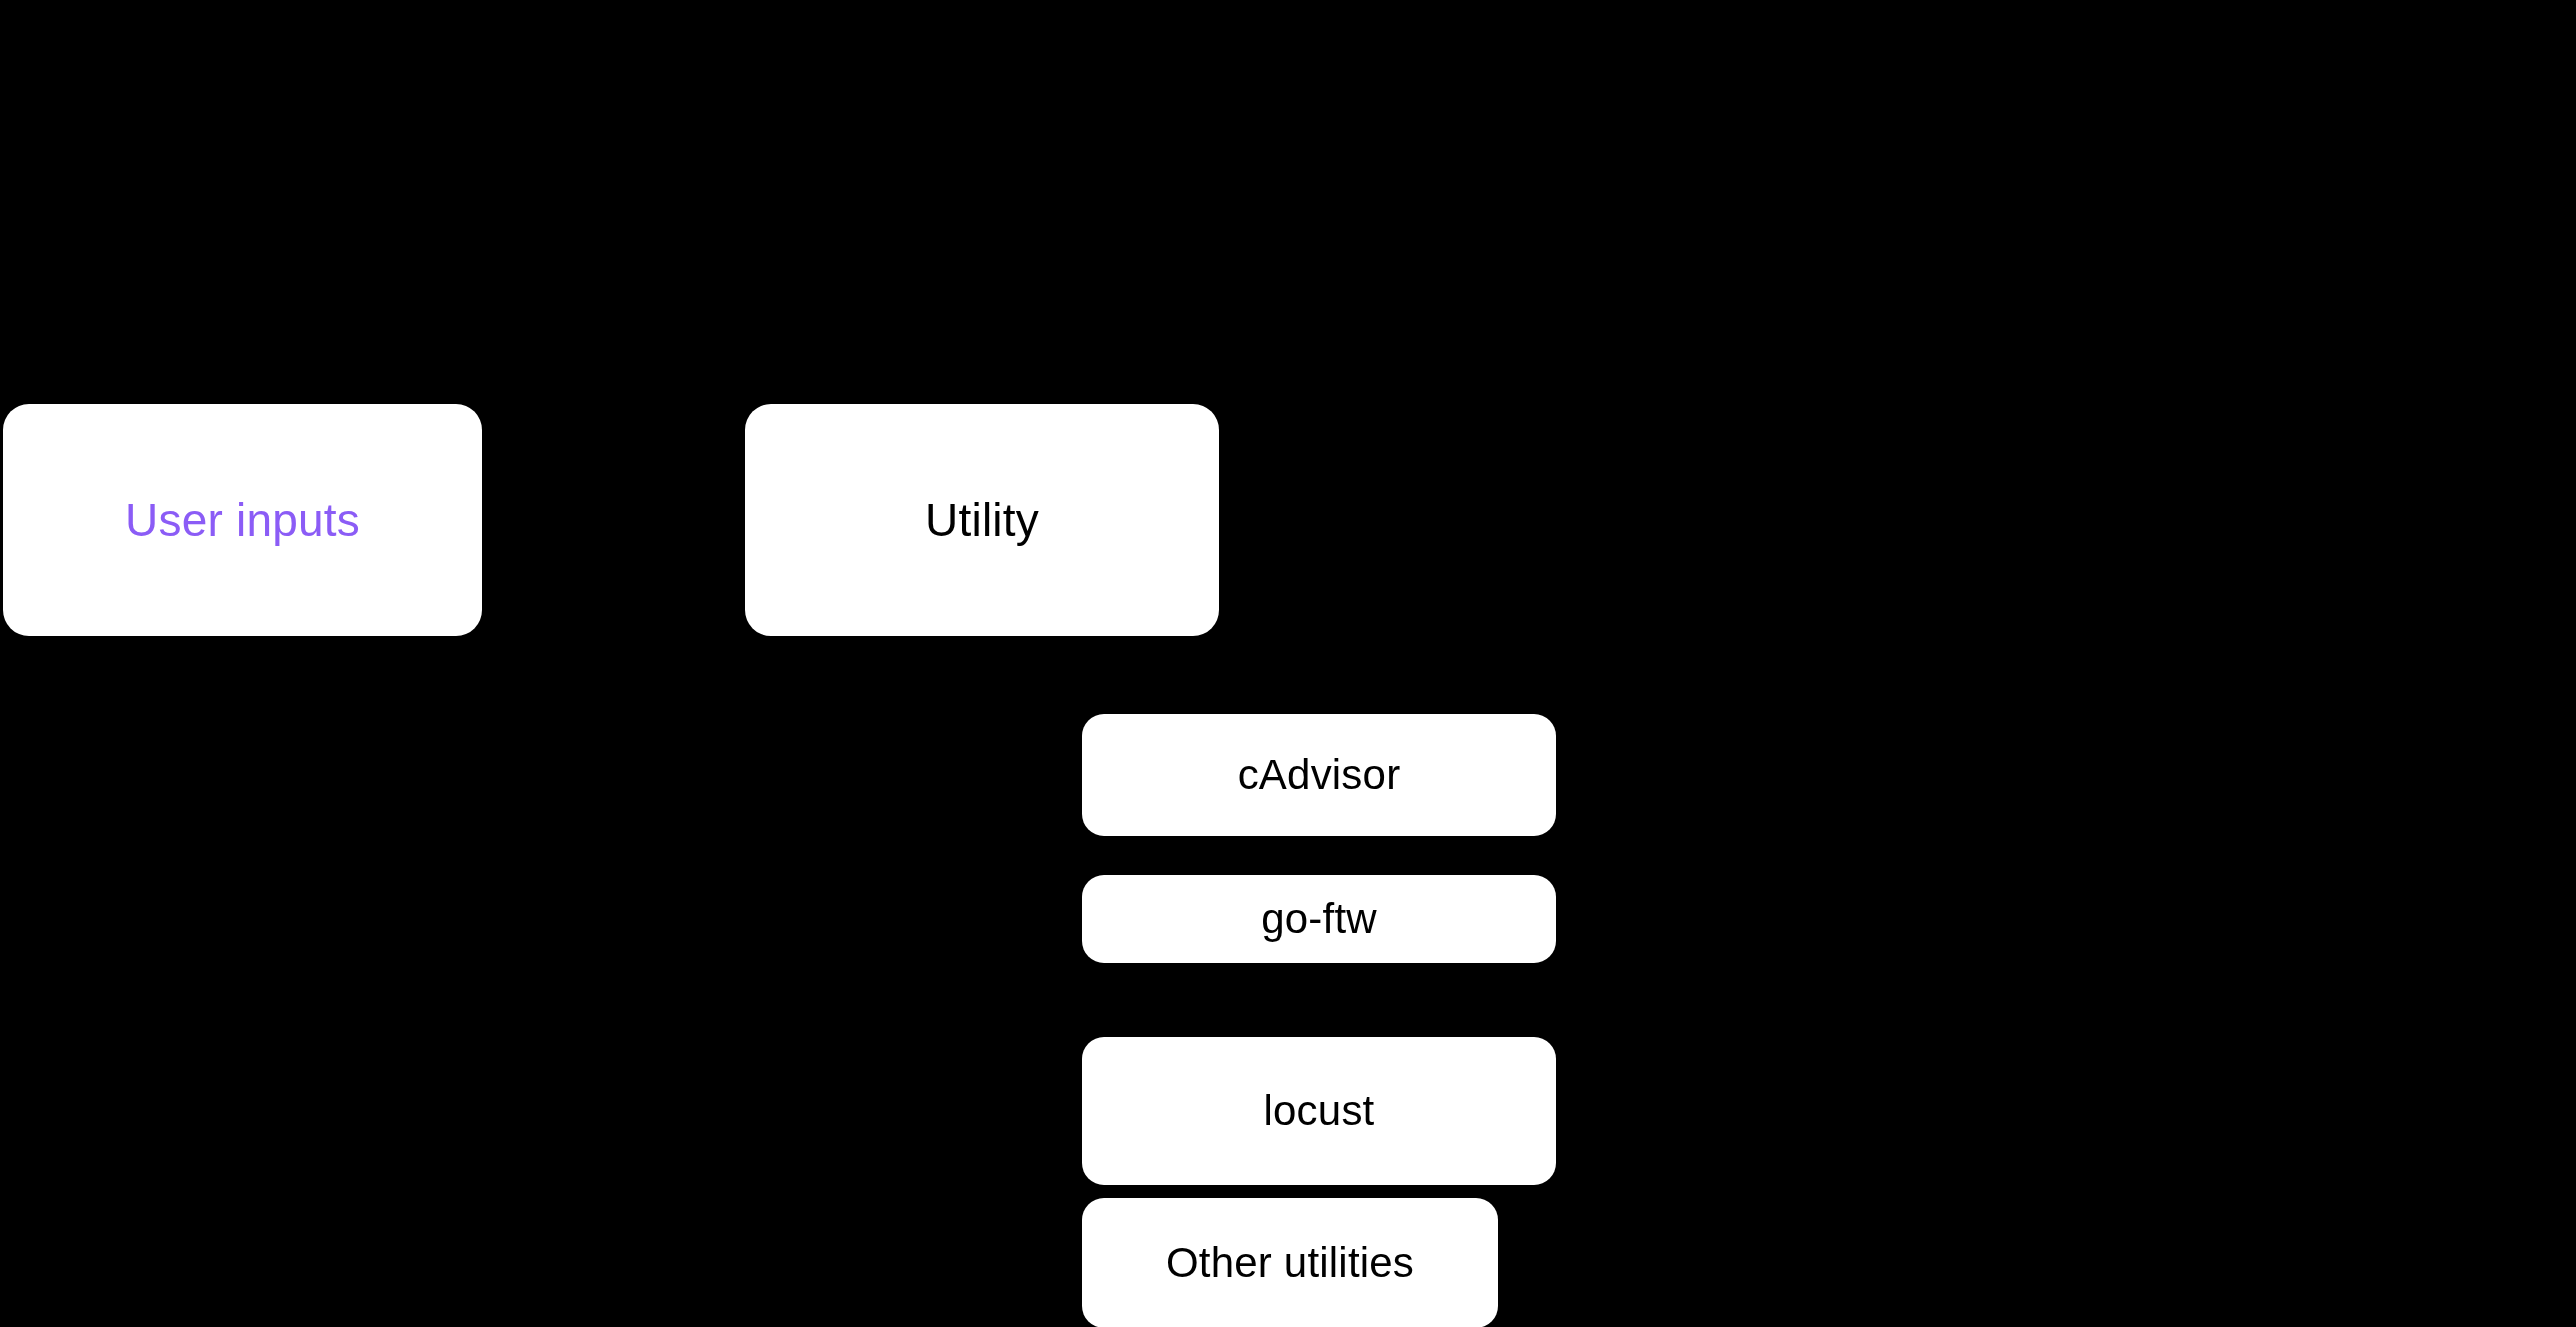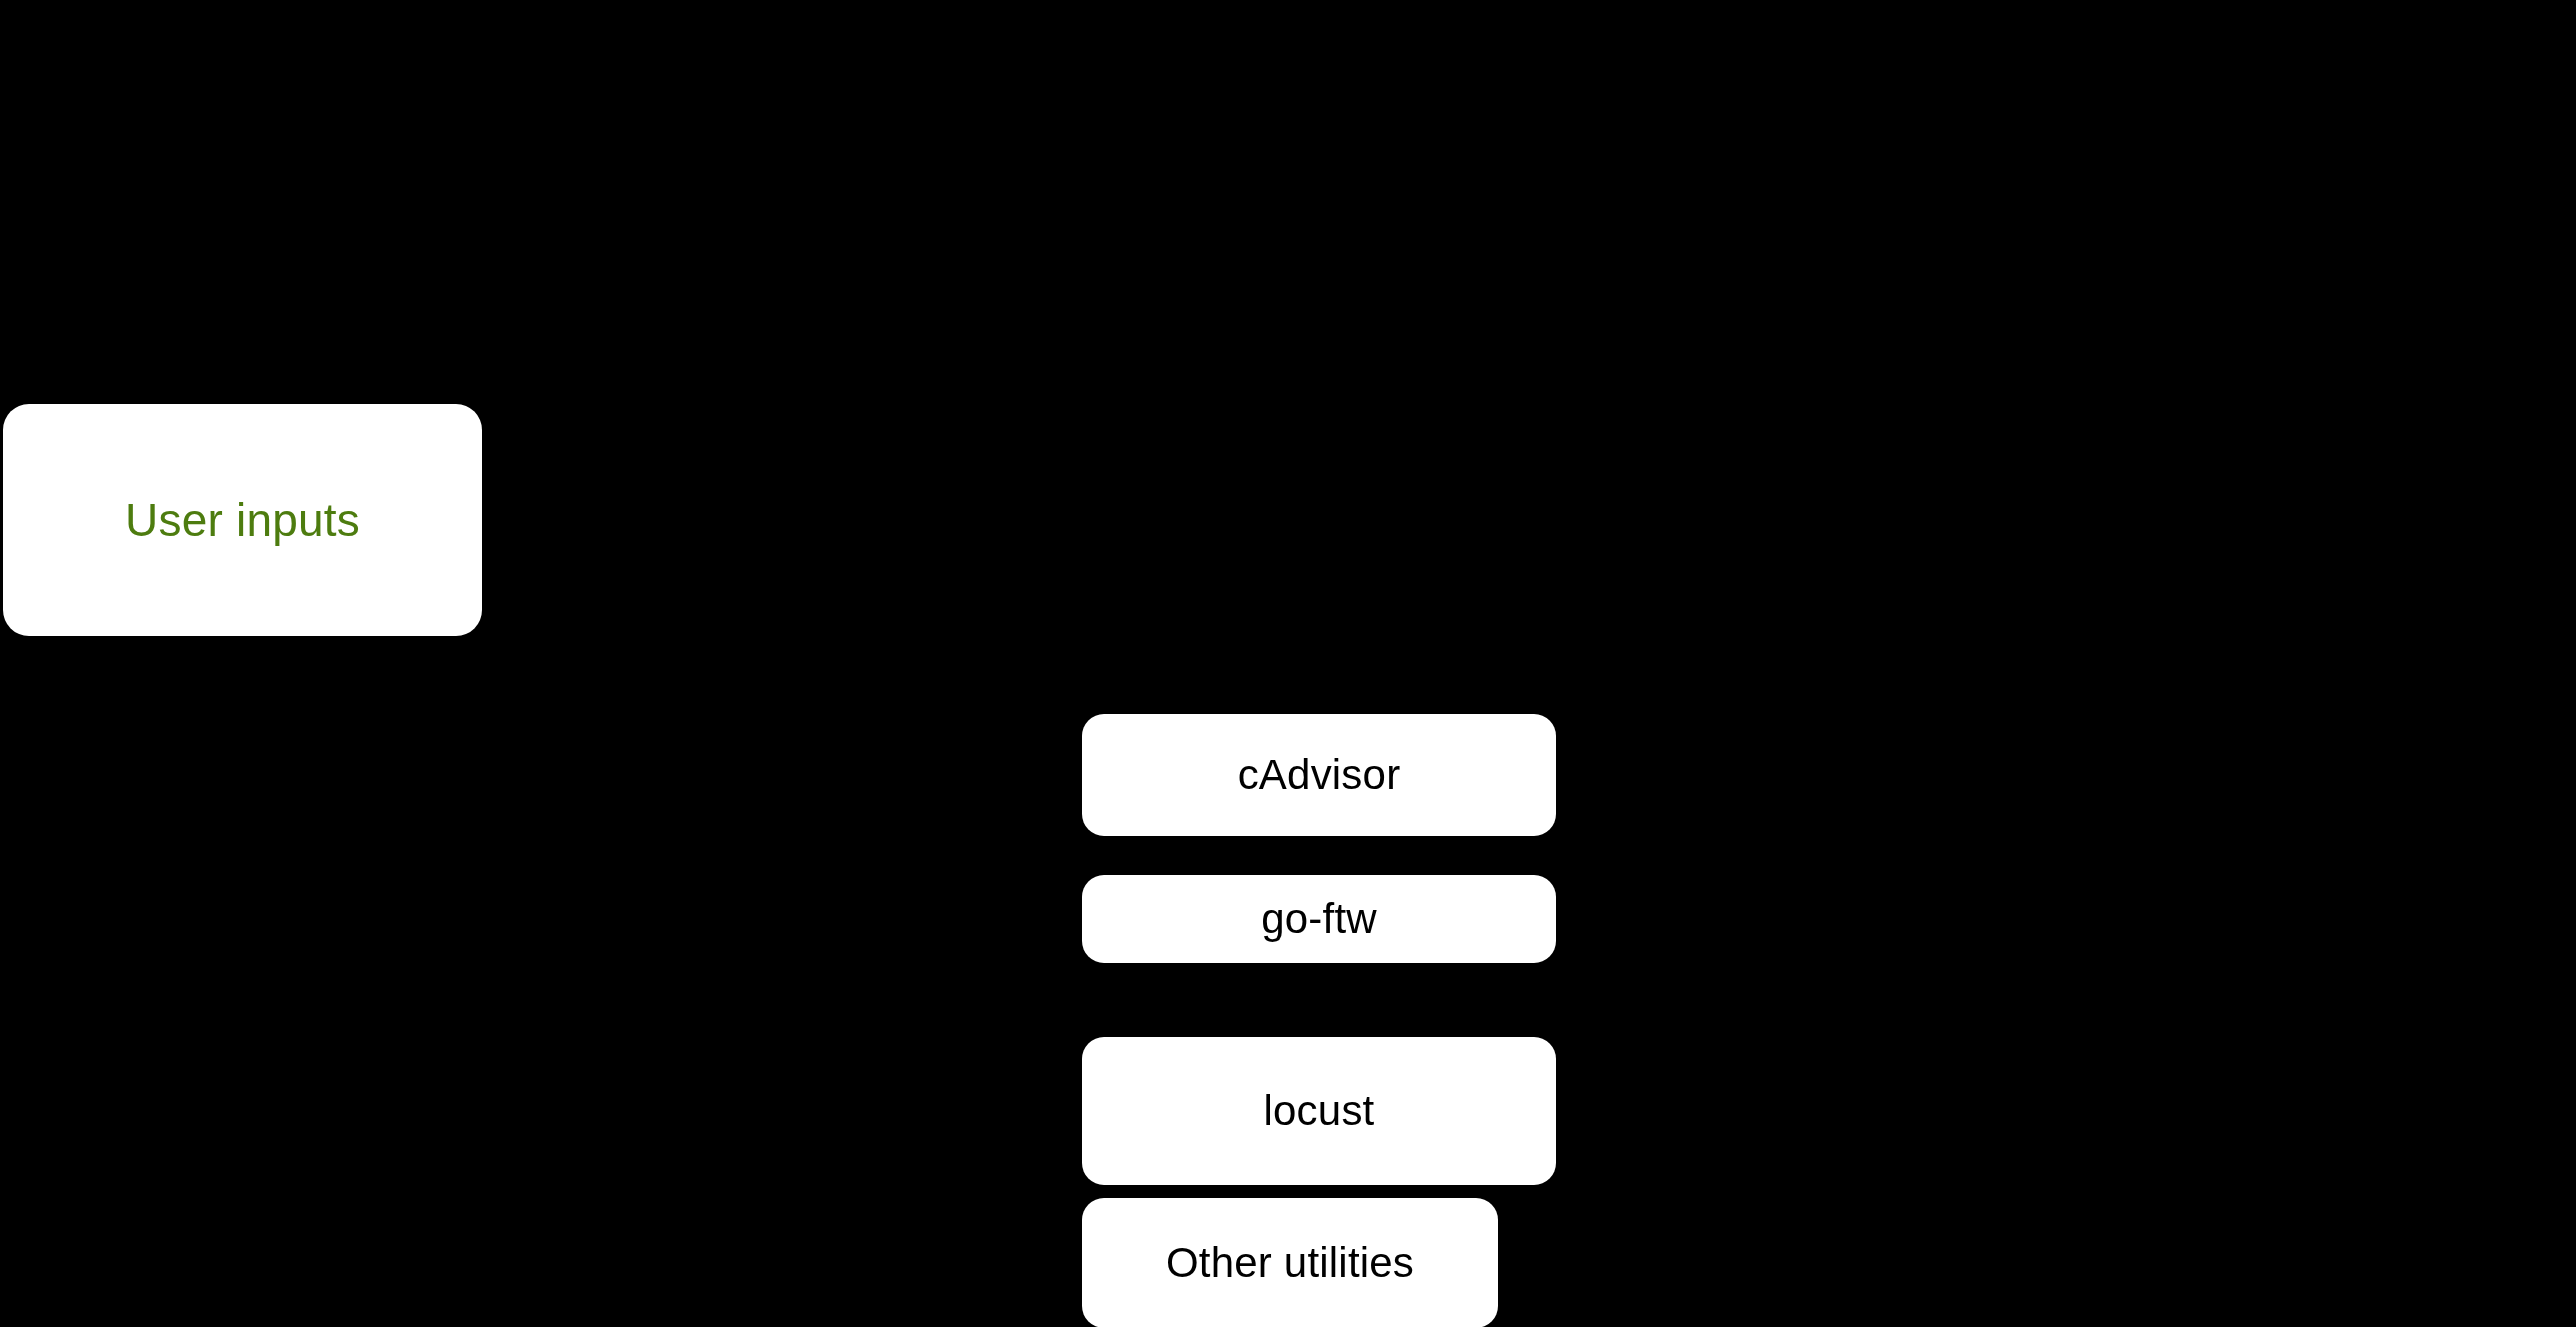--- a/index.html
+++ b/index.html
@@ -47,24 +47,27 @@
   }
   .node.child .node-label {
     font-size: 42px;
   }
 </style>
 </head>
 <body>
 
 <div id="canvas" style="background: rgb(0, 0, 0);">
 
-  <div class="node primary" style="left: 3px; top: 404px; width: 479px; height: 232px; background: rgb(255, 255, 255); color: #4d7c0f;">
+  <div class="node primary" style="left: 3px; top: 404px; width: 479px; height: 232px; background: rgb(255, 255, 255); color: #8b5cf6;">
     <span class="node-label">User inputs</span>
   </div>
 
+  <div class="node primary" style="left: 745px; top: 404px; width: 474px; height: 232px; background: rgb(255, 255, 255); color: rgb(0, 0, 0);">
+    <span class="node-label">Utility</span>
+  </div>
 
   <div class="node child" style="left: 1082px; top: 714px; width: 474px; height: 122px; background: rgb(255, 255, 255); color: rgb(0, 0, 0);">
     <span class="node-label">cAdvisor</span>
   </div>
 
   <div class="node child" style="left: 1082px; top: 875px; width: 474px; height: 88px; background: rgb(255, 255, 255); color: rgb(0, 0, 0);">
     <span class="node-label">go-ftw</span>
   </div>
 
   <div class="node child" style="left: 1082px; top: 1037px; width: 474px; height: 148px; background: rgb(255, 255, 255); color: rgb(0, 0, 0);">

